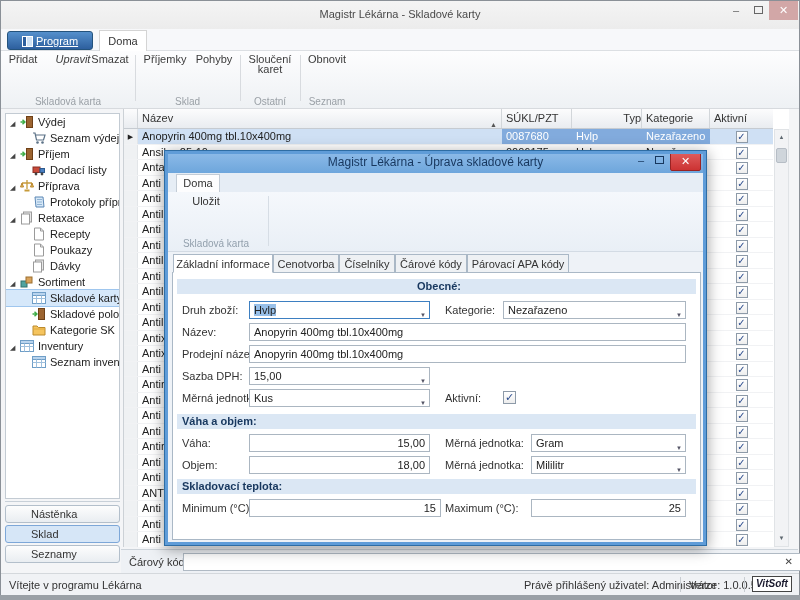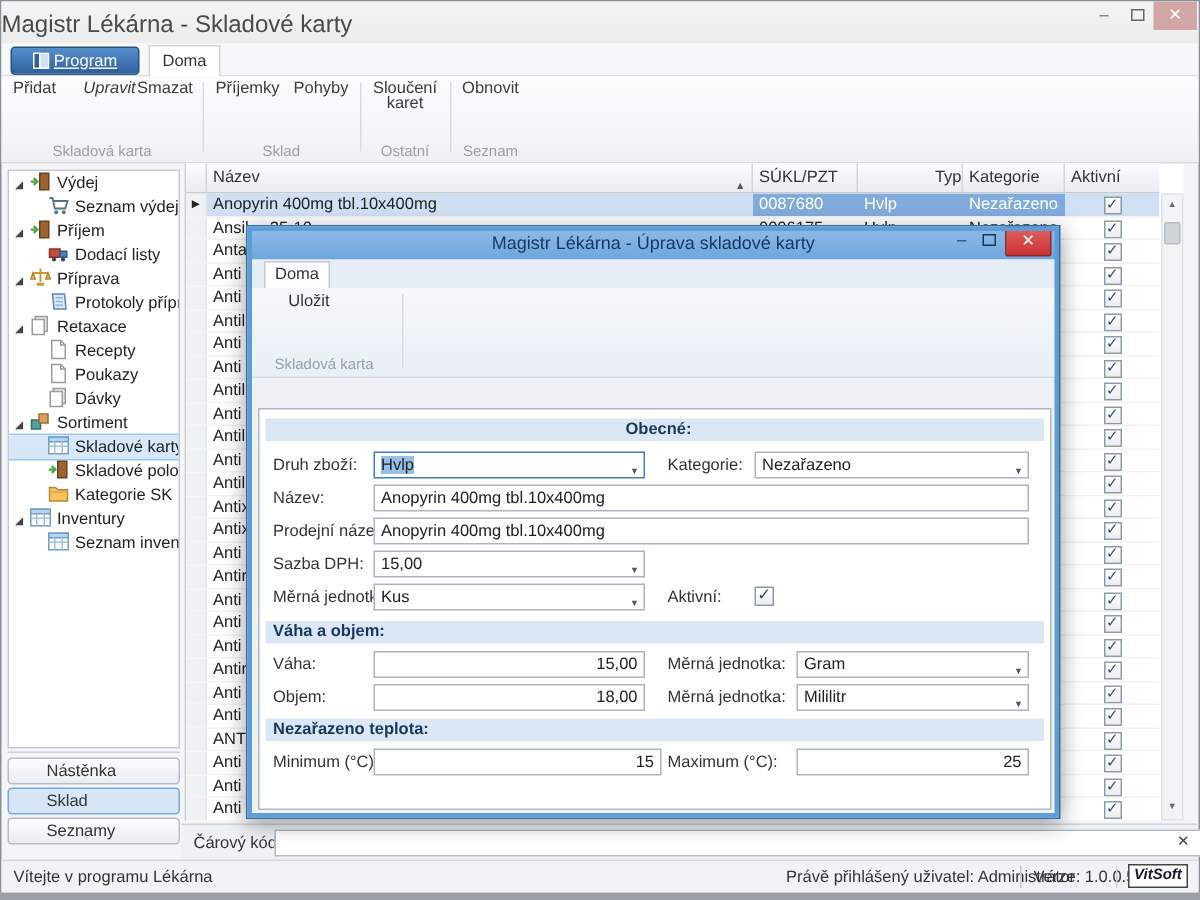--- a/index.html
+++ b/index.html
@@ -3,21 +3,21 @@
 <meta charset="utf-8">
 <style>
   * { margin:0; padding:0; box-sizing:border-box; }
   html,body { width:800px; height:600px; font-family:"Liberation Sans","DejaVu Sans",sans-serif; }
   body { background:#9aa0a6; position:relative; overflow:hidden; font-size:11px; color:#333; }
 
   
   .win { position:absolute; left:0; top:0; width:800px; height:595px; background:#f4f5f7; border:1px solid #8a9097; }
 
   .titlebar { position:absolute; left:0; top:0; width:100%; height:28px; background:linear-gradient(#f4f4f4,#ececec); }
-  .titlebar .title { position:absolute; left:0; right:0; top:7px; font-size:16px; color:#4a4a4a; }
+  .titlebar .title { position:absolute; left:0; right:0; top:7px; text-align:center; font-size:11px; color:#4a4a4a; }
   .appicon { position:absolute; left:8px; top:6px; width:15px; height:15px; }
   .winbtn { position:absolute; top:0; height:19px; text-align:center; line-height:18px; color:#666; font-size:11px; }
   .wb-min { left:724px; width:22px; }
   .wb-max { left:746px; width:22px; }
   .wb-max i, .db-max i { display:inline-block; width:9px; height:8px; border:1px solid #666; margin-top:5px; }
   .wb-close { left:768px; width:29px; background:#d2a7a7; color:#fff; }
 
   
   .ribtabs { position:absolute; left:0; top:28px; width:100%; height:22px; background:#f7f8fa; border-bottom:1px solid #dcdfe3; }
   .btn-program { position:absolute; left:6px; top:2px; width:86px; height:19px; border-radius:3px; background:linear-gradient(#5590cc,#2d5f9e); border:1px solid #24537d; color:#fff; text-align:center; line-height:18px;text-decoration:underline; }
@@ -506,20 +506,27 @@
       <div class="dtab-doma">Doma</div>
     </div>
     <div class="dribbon">
       <div class="dsave">
         <span></span>
         <span class="lb">Uložit</span>
       </div>
       <div class="dgcap">Skladová karta</div>
       <div class="dgsep"></div>
     </div>
+    <div class="dtabstrip">
+      <div class="ptab active" style="left:5px;width:100px;">Základní informace</div>
+      <div class="ptab" style="left:105px;width:66px;">Cenotvorba</div>
+      <div class="ptab" style="left:171px;width:56px;">Číselníky</div>
+      <div class="ptab" style="left:227px;width:72px;">Čárové kódy</div>
+      <div class="ptab" style="left:299px;width:102px;">Párovací APA kódy</div>
+    </div>
 
     <div class="panel">
       <div class="band" style="top:6px;text-align:center;">Obecné:</div>
 
       <span class="flabel" style="left:9px;top:28px;">Druh zboží:</span>
       <div class="fld combo focus" style="left:76px;top:28px;width:181px;"><span class="hl">Hvlp</span><span class="car">▼</span></div>
       <span class="flabel" style="left:272px;top:28px;">Kategorie:</span>
       <div class="fld combo" style="left:330px;top:28px;width:183px;"><span>Nezařazeno</span><span class="car">▼</span></div>
 
       <span class="flabel" style="left:9px;top:50px;">Název:</span>
@@ -541,21 +548,21 @@
       <span class="flabel" style="left:9px;top:161px;">Váha:</span>
       <input class="fld num" style="left: 76px; top: 161px; width: 181px;" value="15,00">
       <span class="flabel" style="left:272px;top:161px;">Měrná jednotka:</span>
       <div class="fld combo" style="left:358px;top:161px;width:155px;"><span>Gram</span><span class="car">▼</span></div>
 
       <span class="flabel" style="left:9px;top:183px;">Objem:</span>
       <input class="fld num" style="left: 76px; top: 183px; width: 181px;" value="18,00">
       <span class="flabel" style="left:272px;top:183px;">Měrná jednotka:</span>
       <div class="fld combo" style="left:358px;top:183px;width:155px;"><span>Mililitr</span><span class="car">▼</span></div>
 
-      <div class="band" style="top:206px;">Nezařazeno teplota:</div>
+      <div class="band" style="top:206px;">Skladovací teplota:</div>
 
       <span class="flabel" style="left:9px;top:226px;">Minimum (°C):</span>
       <input class="fld num" style="left: 76px; top: 226px; width: 192px;" value="15">
       <span class="flabel" style="left:272px;top:226px;">Maximum (°C):</span>
       <input class="fld num" style="left: 358px; top: 226px; width: 155px; text-align: right;" value="25">
     </div>
     <div class="dframe"></div>
   </div>
 
 </div>

